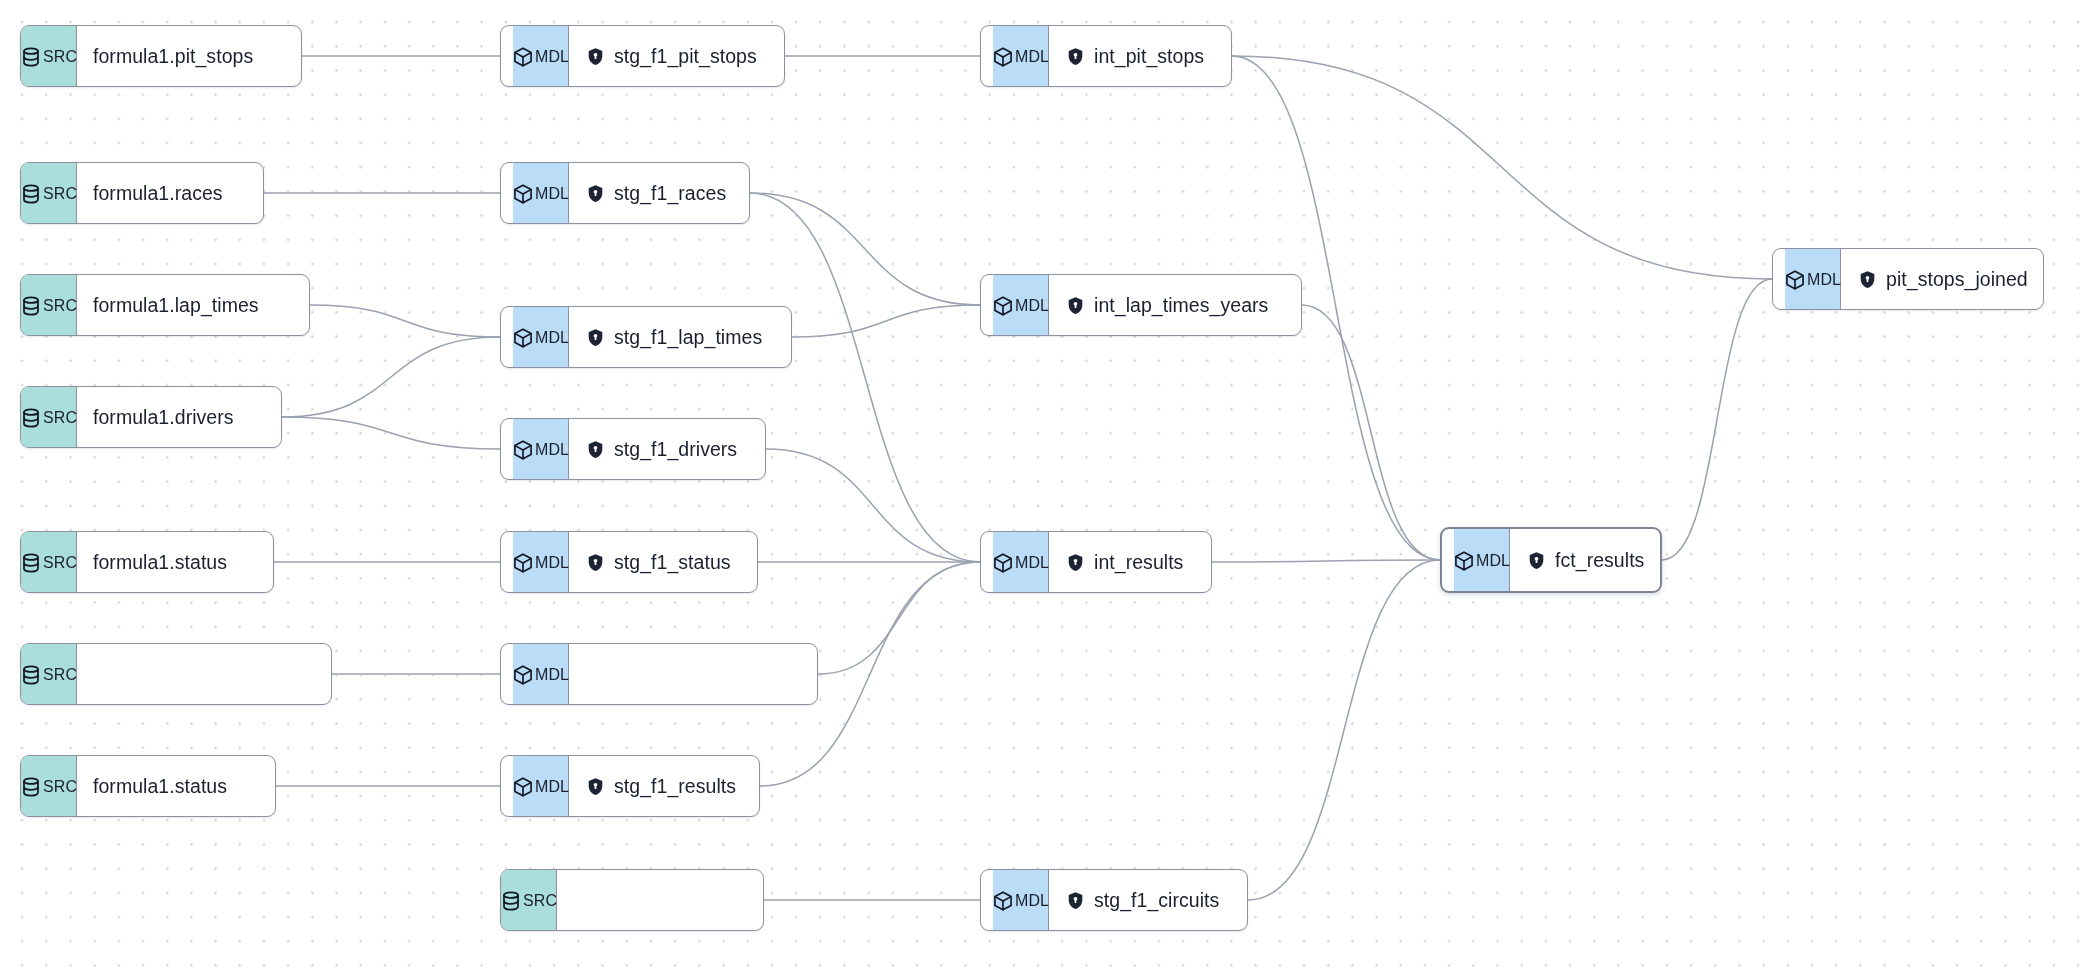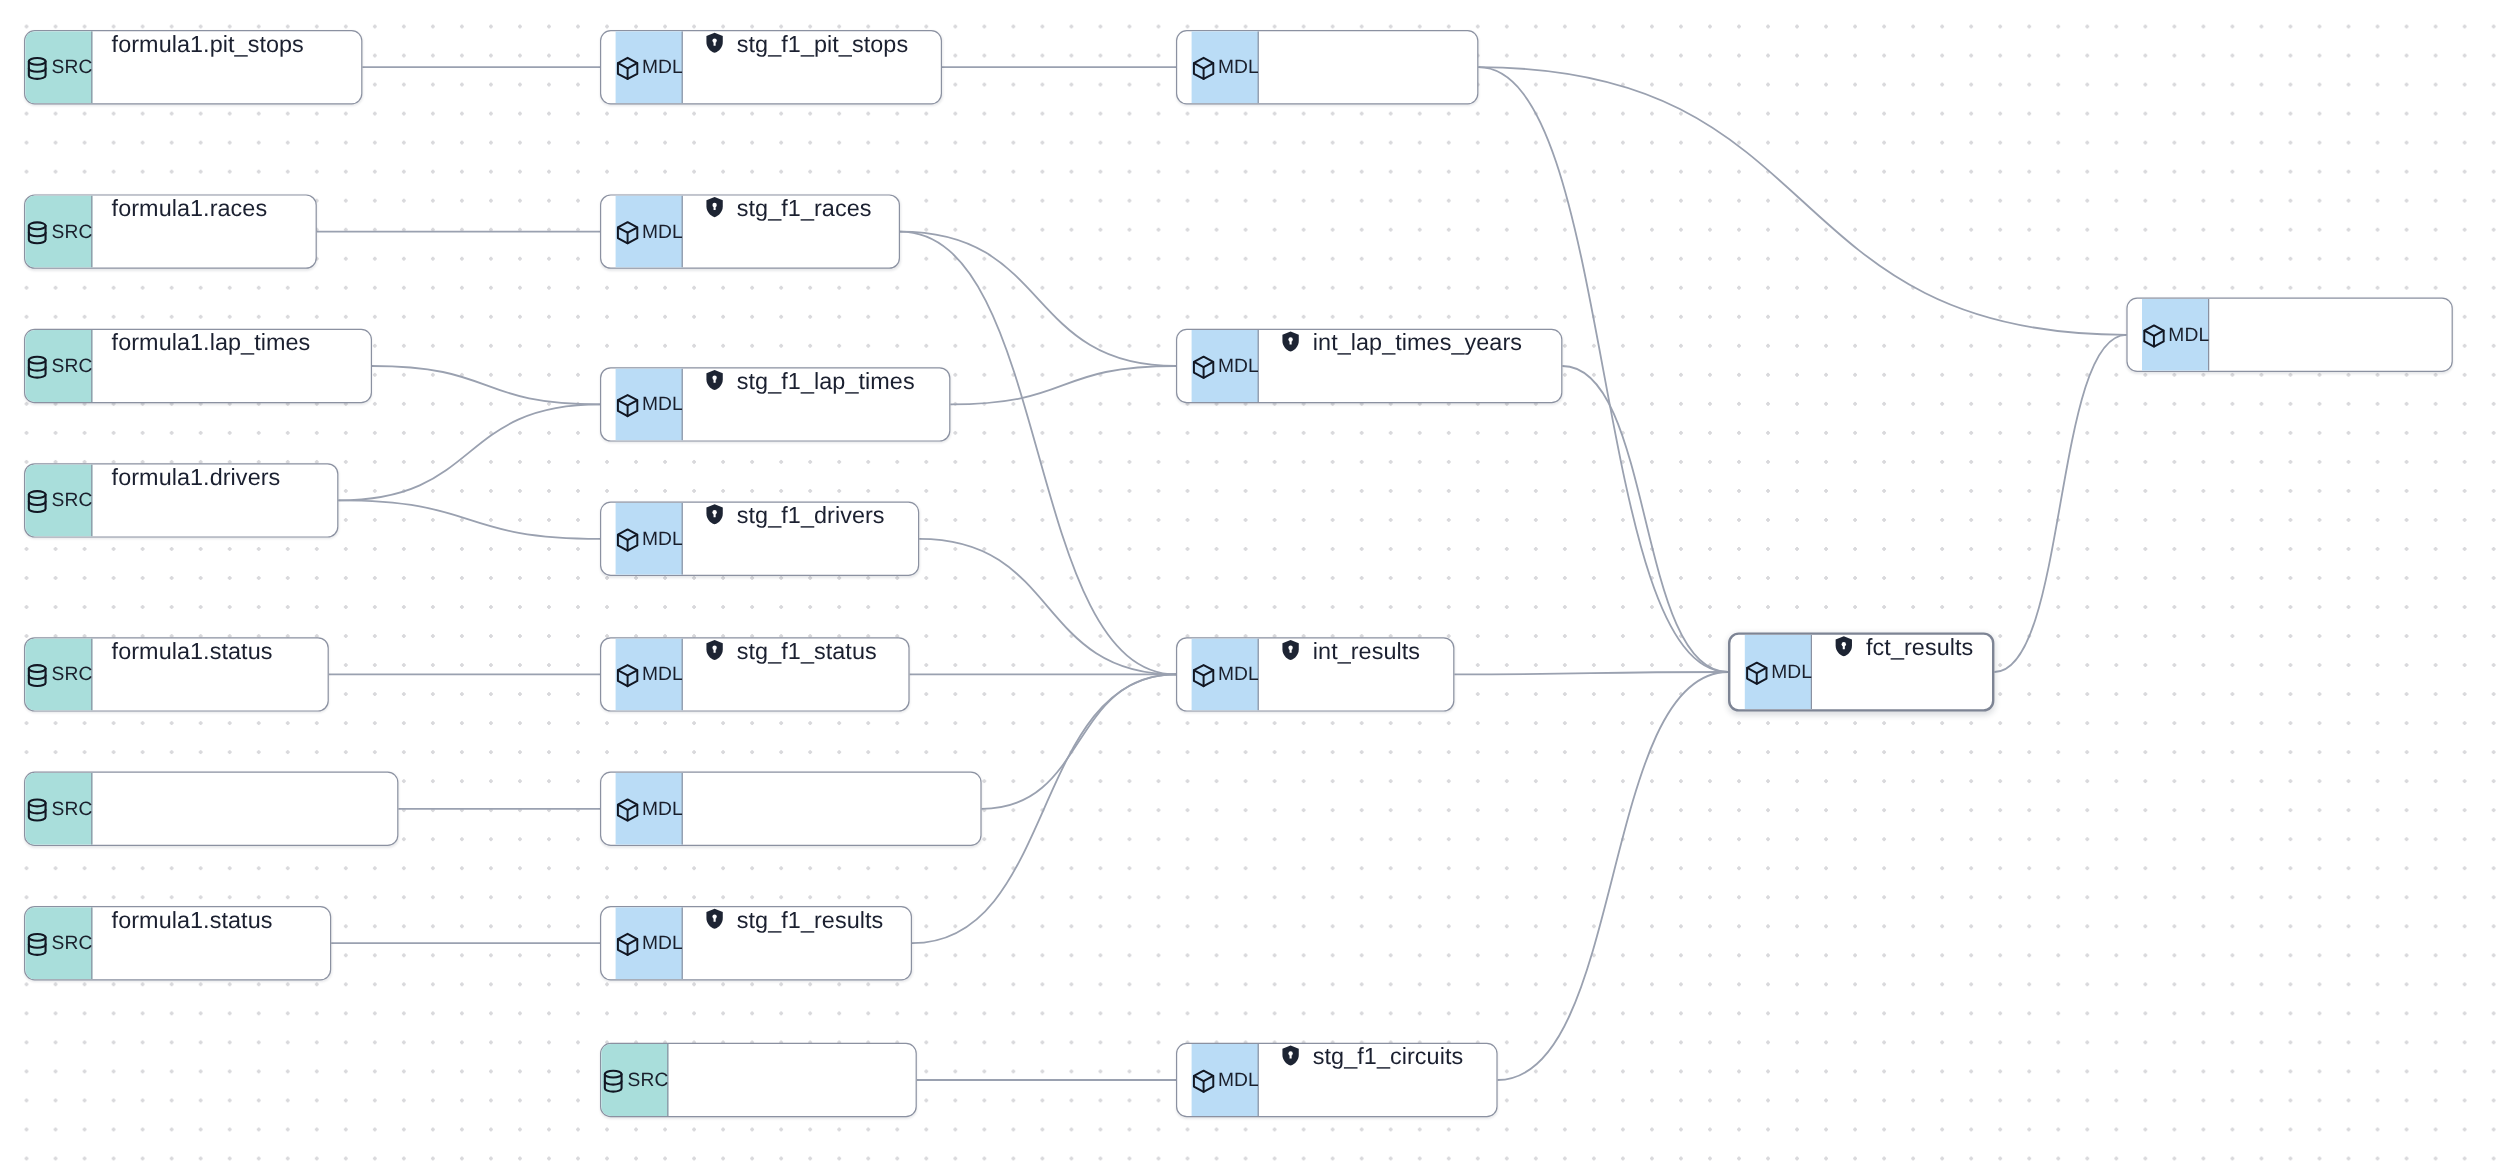--- a/index.html
+++ b/index.html
@@ -67,21 +67,21 @@
     font-weight: 400;
     color: #1a1f2c;
     letter-spacing: .1px;
     line-height: 1;
     font-family: "Liberation Sans", sans-serif;
   }
 
   .node-body {
     flex: 1 1 auto;
     display: flex;
-    align-items: flex-start;
+    align-items: center;
     gap: 9px;
     padding: 0 18px 0 17px;
     white-space: nowrap;
   }
   .node.src .node-body { padding-left: 16px; }
 
   .lock-ico { display: block; line-height: 0; flex: 0 0 auto; }
 
   .node-label {
     font-size: 19.5px;
@@ -357,20 +357,28 @@
       </div>
       <div class="node mdl" style="left: 980px; top: 25px; width: 252px;">
         <div class="node-badge">
           <span class="badge-ico"><svg width="22" height="22" viewBox="0 0 24 24" fill="none" stroke="#121723" stroke-width="1.8" stroke-linecap="round" stroke-linejoin="round">
               <path d="M12 2.4 3.2 7.1v9.8L12 21.6l8.8-4.7V7.1Z"></path>
               <path d="M3.4 7.2 12 11.9l8.6-4.7"></path>
               <path d="M12 11.9v9.7"></path>
             </svg></span>
           <span class="badge-txt">MDL</span>
         </div>
+        <div class="node-body">
+          <span class="lock-ico"><svg width="19" height="19" viewBox="0 0 24 24">
+              <path d="M12 1.6 3.4 5v6.3c0 5.4 3.7 10 8.6 11.4 4.9-1.4 8.6-6 8.6-11.4V5Z" fill="#1d2433"></path>
+              <circle cx="12" cy="9.9" r="2.3" fill="#ffffff"></circle>
+              <path d="M10.9 10.3h2.2v4.9h-2.2z" fill="#ffffff"></path>
+            </svg></span>
+          <span class="node-label">int_pit_stops</span>
+        </div>
       </div>
       <div class="node mdl" style="left: 980px; top: 274px; width: 322px;">
         <div class="node-badge">
           <span class="badge-ico"><svg width="22" height="22" viewBox="0 0 24 24" fill="none" stroke="#121723" stroke-width="1.8" stroke-linecap="round" stroke-linejoin="round">
               <path d="M12 2.4 3.2 7.1v9.8L12 21.6l8.8-4.7V7.1Z"></path>
               <path d="M3.4 7.2 12 11.9l8.6-4.7"></path>
               <path d="M12 11.9v9.7"></path>
             </svg></span>
           <span class="badge-txt">MDL</span>
         </div>
@@ -420,16 +428,24 @@
         </div>
       </div>
       <div class="node mdl" style="left: 1772px; top: 248px; width: 272px;">
         <div class="node-badge">
           <span class="badge-ico"><svg width="22" height="22" viewBox="0 0 24 24" fill="none" stroke="#121723" stroke-width="1.8" stroke-linecap="round" stroke-linejoin="round">
               <path d="M12 2.4 3.2 7.1v9.8L12 21.6l8.8-4.7V7.1Z"></path>
               <path d="M3.4 7.2 12 11.9l8.6-4.7"></path>
               <path d="M12 11.9v9.7"></path>
             </svg></span>
           <span class="badge-txt">MDL</span>
+        </div>
+        <div class="node-body">
+          <span class="lock-ico"><svg width="19" height="19" viewBox="0 0 24 24">
+              <path d="M12 1.6 3.4 5v6.3c0 5.4 3.7 10 8.6 11.4 4.9-1.4 8.6-6 8.6-11.4V5Z" fill="#1d2433"></path>
+              <circle cx="12" cy="9.9" r="2.3" fill="#ffffff"></circle>
+              <path d="M10.9 10.3h2.2v4.9h-2.2z" fill="#ffffff"></path>
+            </svg></span>
+          <span class="node-label">pit_stops_joined</span>
         </div>
       </div>
     </div>
 </div>
 
 </body></html>

